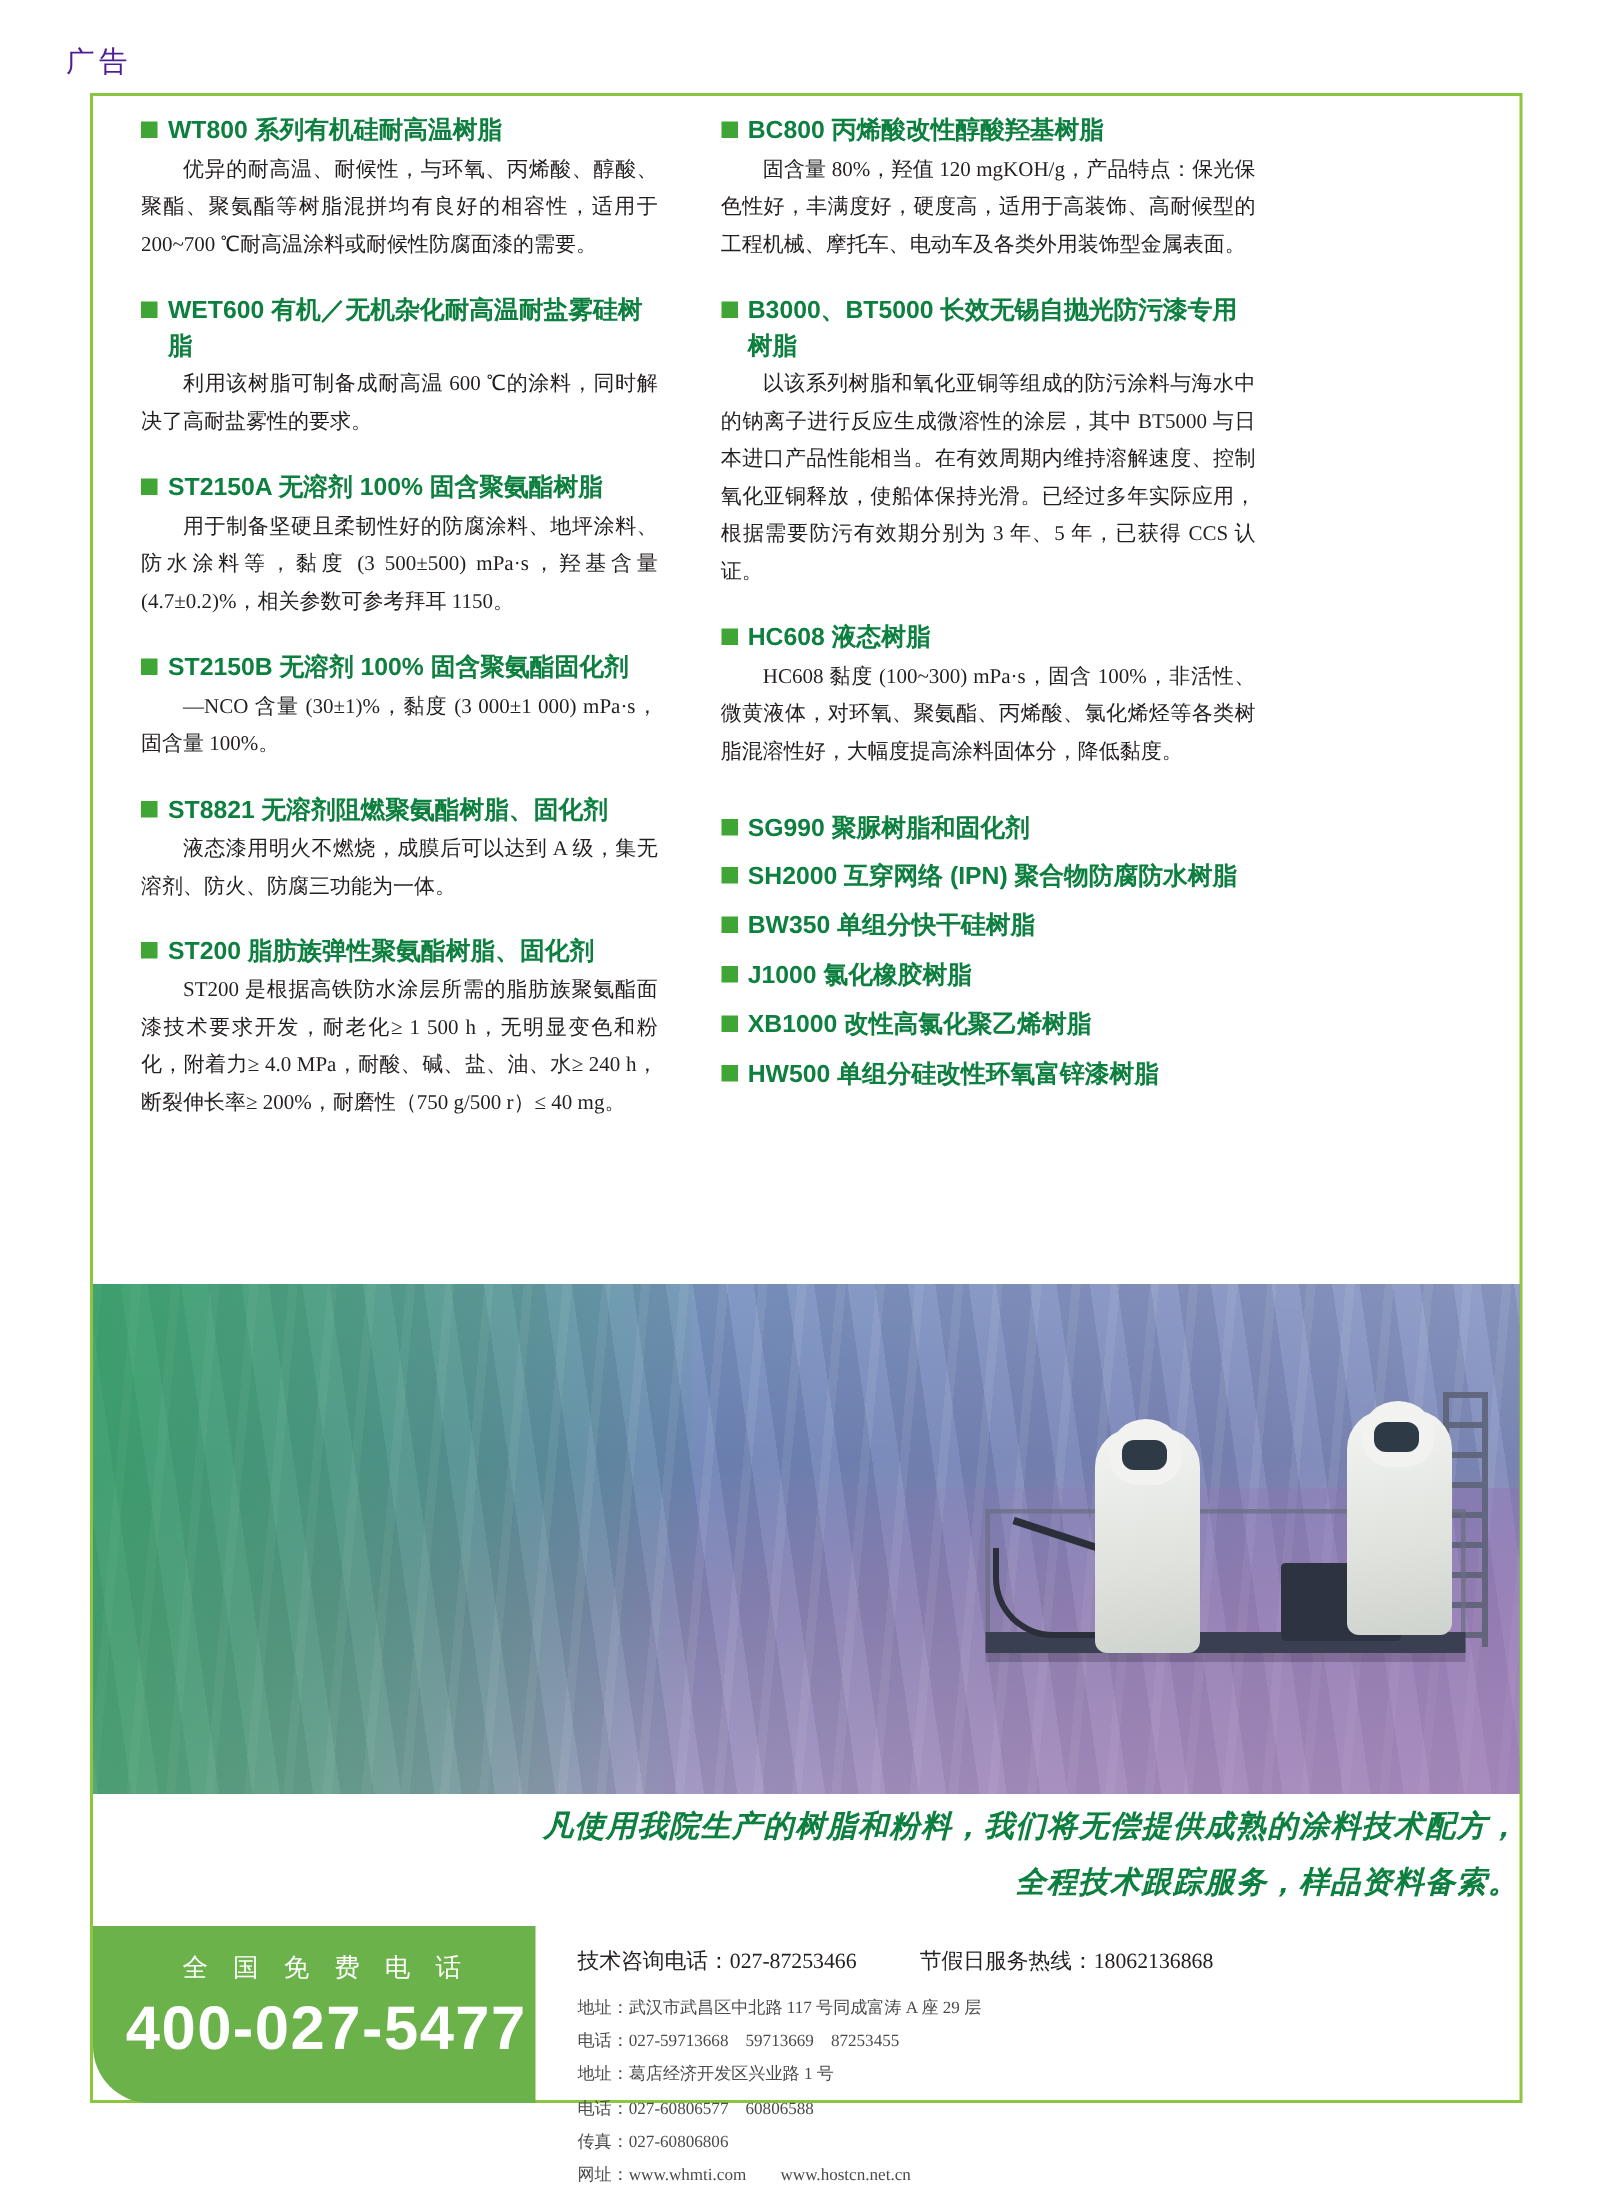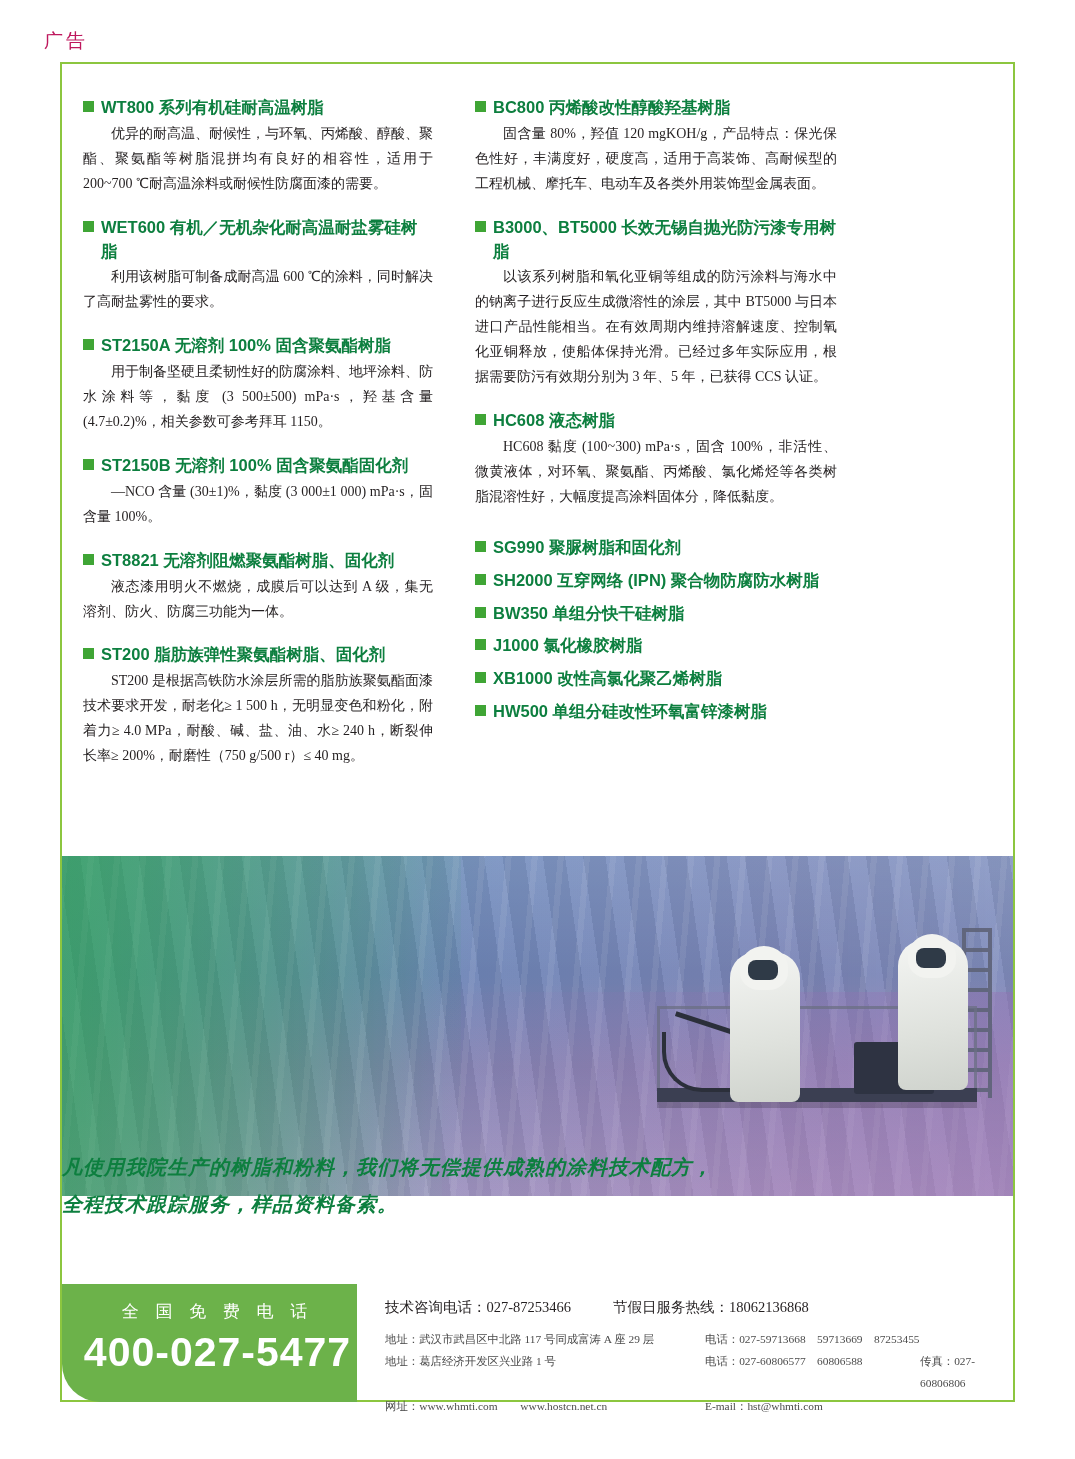--- a/index.html
+++ b/index.html
@@ -12,41 +12,41 @@
     color: #231f20;
     position: relative;
     overflow: hidden;
   }
   .ad-tag {
     position: absolute;
     left: 44px;
     top: 28px;
     font-size: 19px;
     letter-spacing: 3px;
-    color: #be185d;
+    color: #4c1d95;
     font-family: "Liberation Serif", serif;
   }
   .page-frame {
     position: absolute;
     left: 60px;
     top: 62px;
     width: 955px;
     height: 1340px;
     border: 2px solid #8cc63f;
   }
 
   
   .content {
     position: absolute;
     left: 62px;
-    top: 72px;
+    top: 52px;
     width: 805px;
     height: 790px;
     display: flex;
-    padding: 24px 22px 0 11px;
+    padding: 24px 22px 0 22px;
   }
   .col {
     width: 50%;
     padding: 0 18px;
   }
   .col.left { padding-left: 10px; padding-right: 26px; }
   .col.right { padding-left: 16px; padding-right: 8px; }
 
   .entry { margin-bottom: 19px; }
   .entry-head {
@@ -185,23 +185,23 @@
     border-left: 4px solid #5e6378;
     border-right: 4px solid #5e6378;
     background: repeating-linear-gradient(180deg, rgba(94,99,120,1) 0 4px, rgba(0,0,0,0) 4px 20px);
     opacity: .9;
   }
 
   
   .slogan {
     position: absolute;
     left: 62px;
-    top: 1149px;
+    top: 1200px;
     width: 951px;
-    text-align: left;
+    text-align: right;
     color: #0d7f3f;
     font-family: "Liberation Serif", serif;
     font-weight: bold;
     font-size: 20px;
     line-height: 1.85;
     letter-spacing: 1px;
     font-style: italic;
   }
 
   
@@ -239,21 +239,21 @@
   }
   .foot-line1 {
     display: flex;
     gap: 42px;
     font-size: 14.5px;
     color: #231f20;
     font-family: "Liberation Serif", serif;
     margin-bottom: 11px;
   }
   .foot-rows { font-size: 11.4px; color: #4b4b4b; line-height: 1.95; font-family: "Liberation Serif", serif;}
-  .foot-row { display: flex; }
+  .foot-row { display: flex; flex-direction: column; }
   .foot-row .c1 { width: 320px; }
   .foot-row .c2 { width: 215px; }
   .foot-row .c3 { flex: 1; }
 </style>
 </head>
 <body>
 
 <div class="ad-tag">广告</div>
 
 <div class="page-frame"></div>

